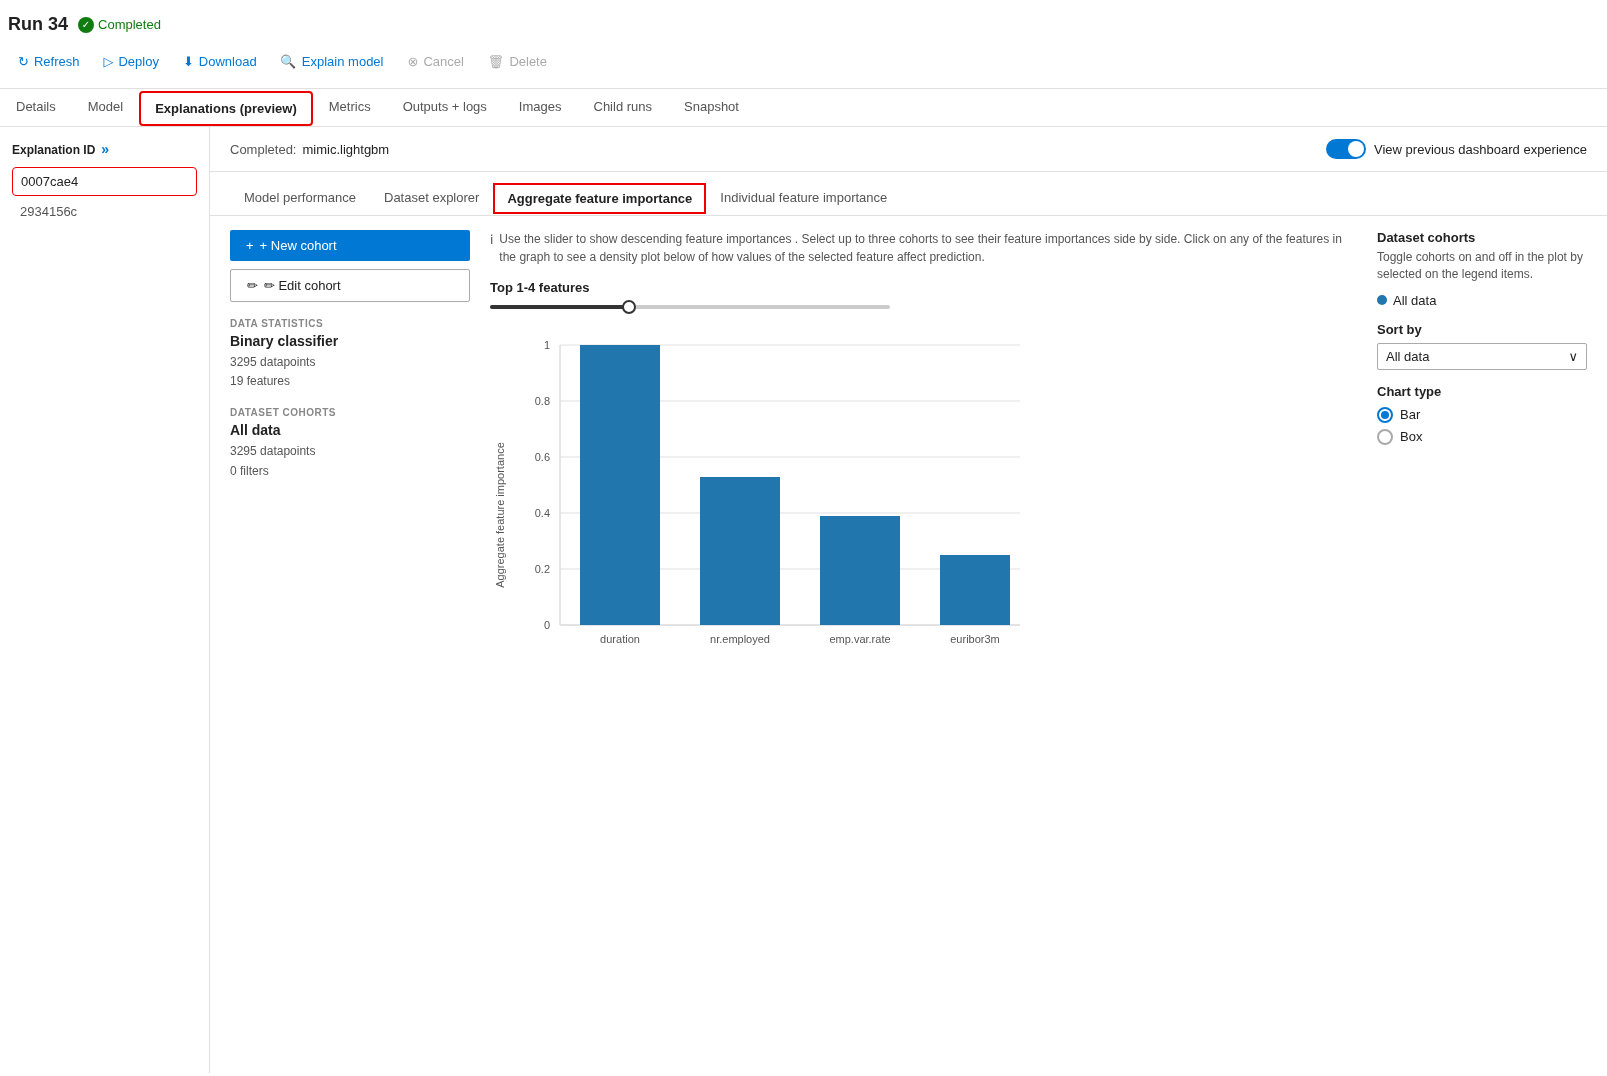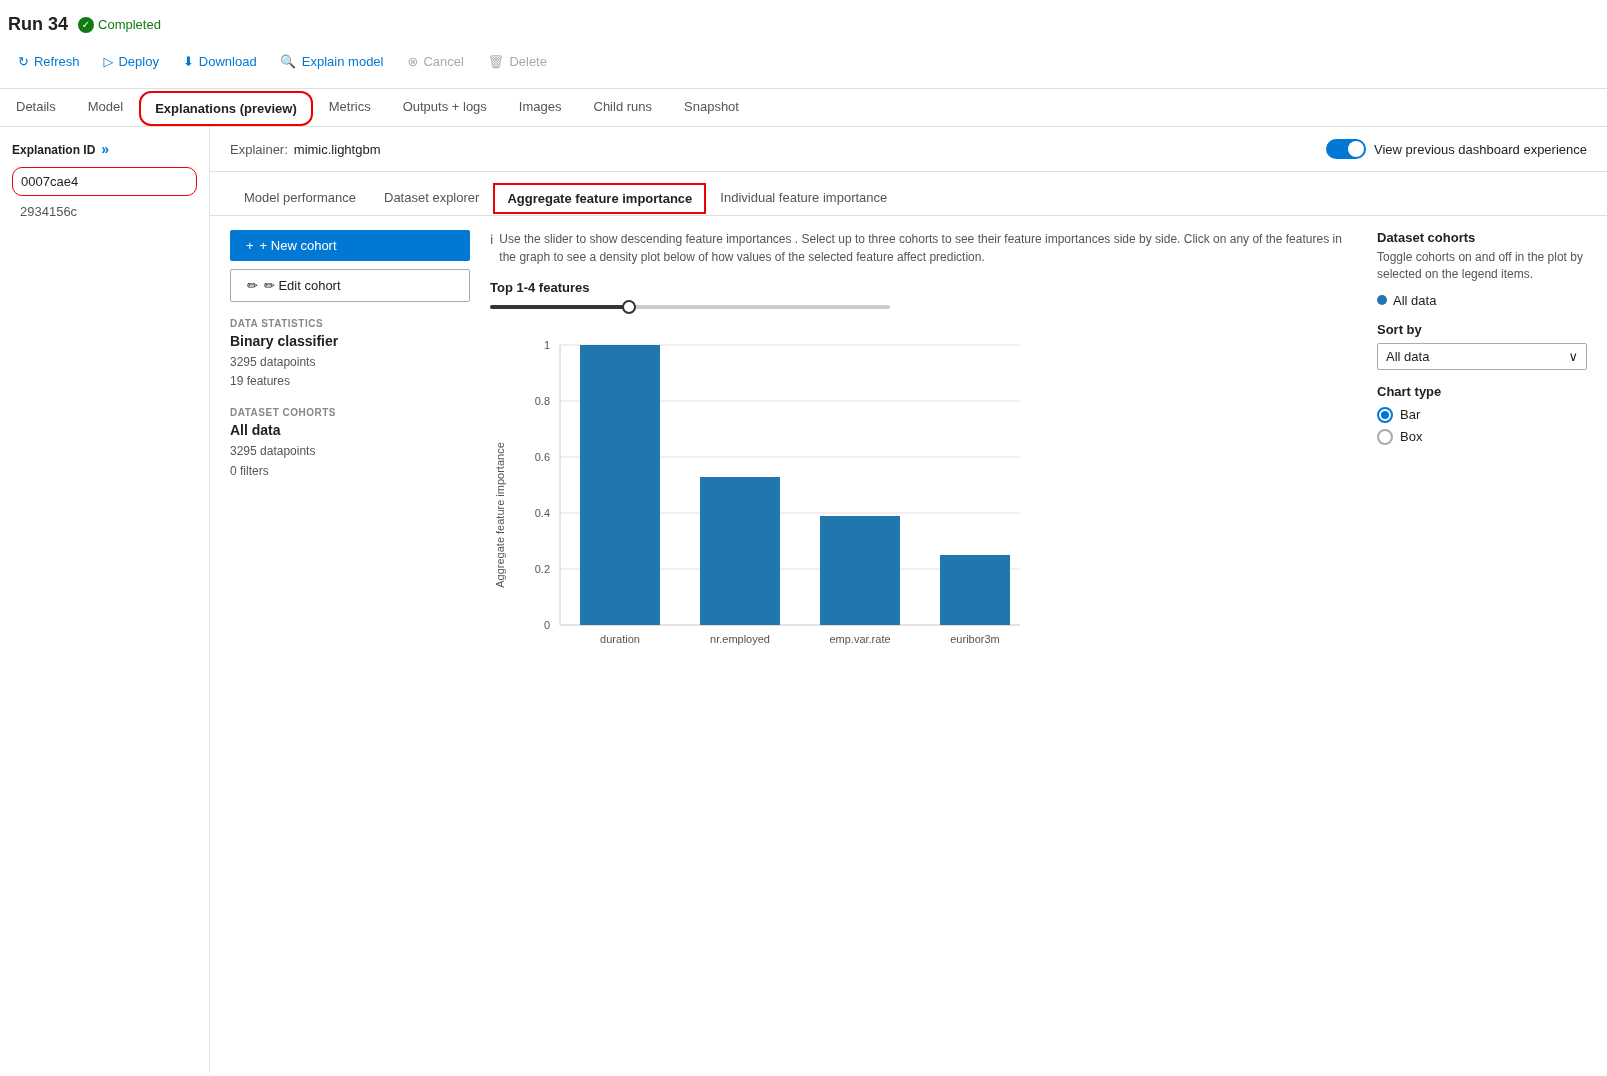--- a/index.html
+++ b/index.html
@@ -10,28 +10,28 @@
     .completed-badge { display: flex; align-items: flex-start; gap: 4px; font-size: 13px; font-weight: 400; color: #107c10; }
     .check-icon { width: 16px; height: 16px; background: #107c10; border-radius: 50%; display: inline-flex; align-items: center; justify-content: center; }
     .check-icon::after { content: '✓'; color: #fff; font-size: 10px; }
 
     .toolbar { display: flex; align-items: center; gap: 4px; padding: 4px 0 8px 0; }
     .toolbar-btn { display: flex; align-items: center; gap: 5px; padding: 5px 10px; background: none; border: none; cursor: pointer; color: #0078d4; font-size: 13px; border-radius: 2px; }
     .toolbar-btn.disabled { color: #aaa; cursor: default; }
 
     .tabs { display: flex; align-items: center; padding: 0 17px 0 0; border-bottom: 1px solid #e0e0e0; }
     .tab { padding: 10px 16px; cursor: pointer; font-size: 13px; color: #555; border-bottom: 2px solid transparent; white-space: nowrap; }
-    .tab.active { color: #222; font-weight: 600; border: 2px solid #e00; border-radius: 12px; padding: 8px 14px; margin-bottom: -1px; }
+    .tab.active { color: #222; font-weight: 600; border: 2px solid #e00; border-radius: 4px; padding: 8px 14px; margin-bottom: -1px; }
 
     .main-content { display: flex; height: calc(100vh - 130px); overflow: hidden; }
 
     .left-panel { width: 210px; min-width: 210px; border-right: 1px solid #e0e0e0; padding: 14px 12px; }
     .explanation-id-header { display: flex; align-items: flex-end; gap: 6px; font-weight: 600; font-size: 12px; margin-bottom: 10px; color: #222; }
     .expand-icon { color: #0078d4; font-size: 14px; }
-    .explanation-item { padding: 6px 8px; font-size: 13px; cursor: pointer; border-radius: 10px; margin-bottom: 2px; }
+    .explanation-item { padding: 6px 8px; font-size: 13px; cursor: pointer; border-radius: 4px; margin-bottom: 2px; }
     .explanation-item.selected { border: 1.5px solid #e00; color: #222; }
     .explanation-item:not(.selected) { color: #555; }
 
     .right-panel { flex: 1; overflow-y: auto; padding: 0; }
 
     .explainer-bar { display: flex; align-items: center; padding: 12px 20px; border-bottom: 1px solid #e0e0e0; }
     .explainer-label { font-size: 13px; color: #555; margin-right: 6px; }
     .explainer-value { font-size: 13px; color: #222; font-weight: 400; }
     .view-prev-toggle { margin-left: auto; display: flex; align-items: center; gap: 8px; font-size: 13px; text-align: center; }
     .toggle-switch { width: 40px; height: 20px; background: #0078d4; border-radius: 10px; position: relative; cursor: pointer; }
@@ -138,21 +138,21 @@
     <div class="explanation-id-header">
       <span>Explanation ID</span>
       <span class="expand-icon">»</span>
     </div>
     <div class="explanation-item selected">0007cae4</div>
     <div class="explanation-item">2934156c</div>
   </div>
 
   <div class="right-panel">
     <div class="explainer-bar">
-      <span class="explainer-label">Explainer:</span>
+      <span class="explainer-label">Completed:</span>
       <span class="explainer-value">mimic.lightgbm</span>
       <div class="view-prev-toggle">
         <div class="toggle-switch">
           <div class="toggle-knob"></div>
         </div>
         <span>View previous dashboard experience</span>
       </div>
     </div>
 
     <div class="analysis-tabs">

